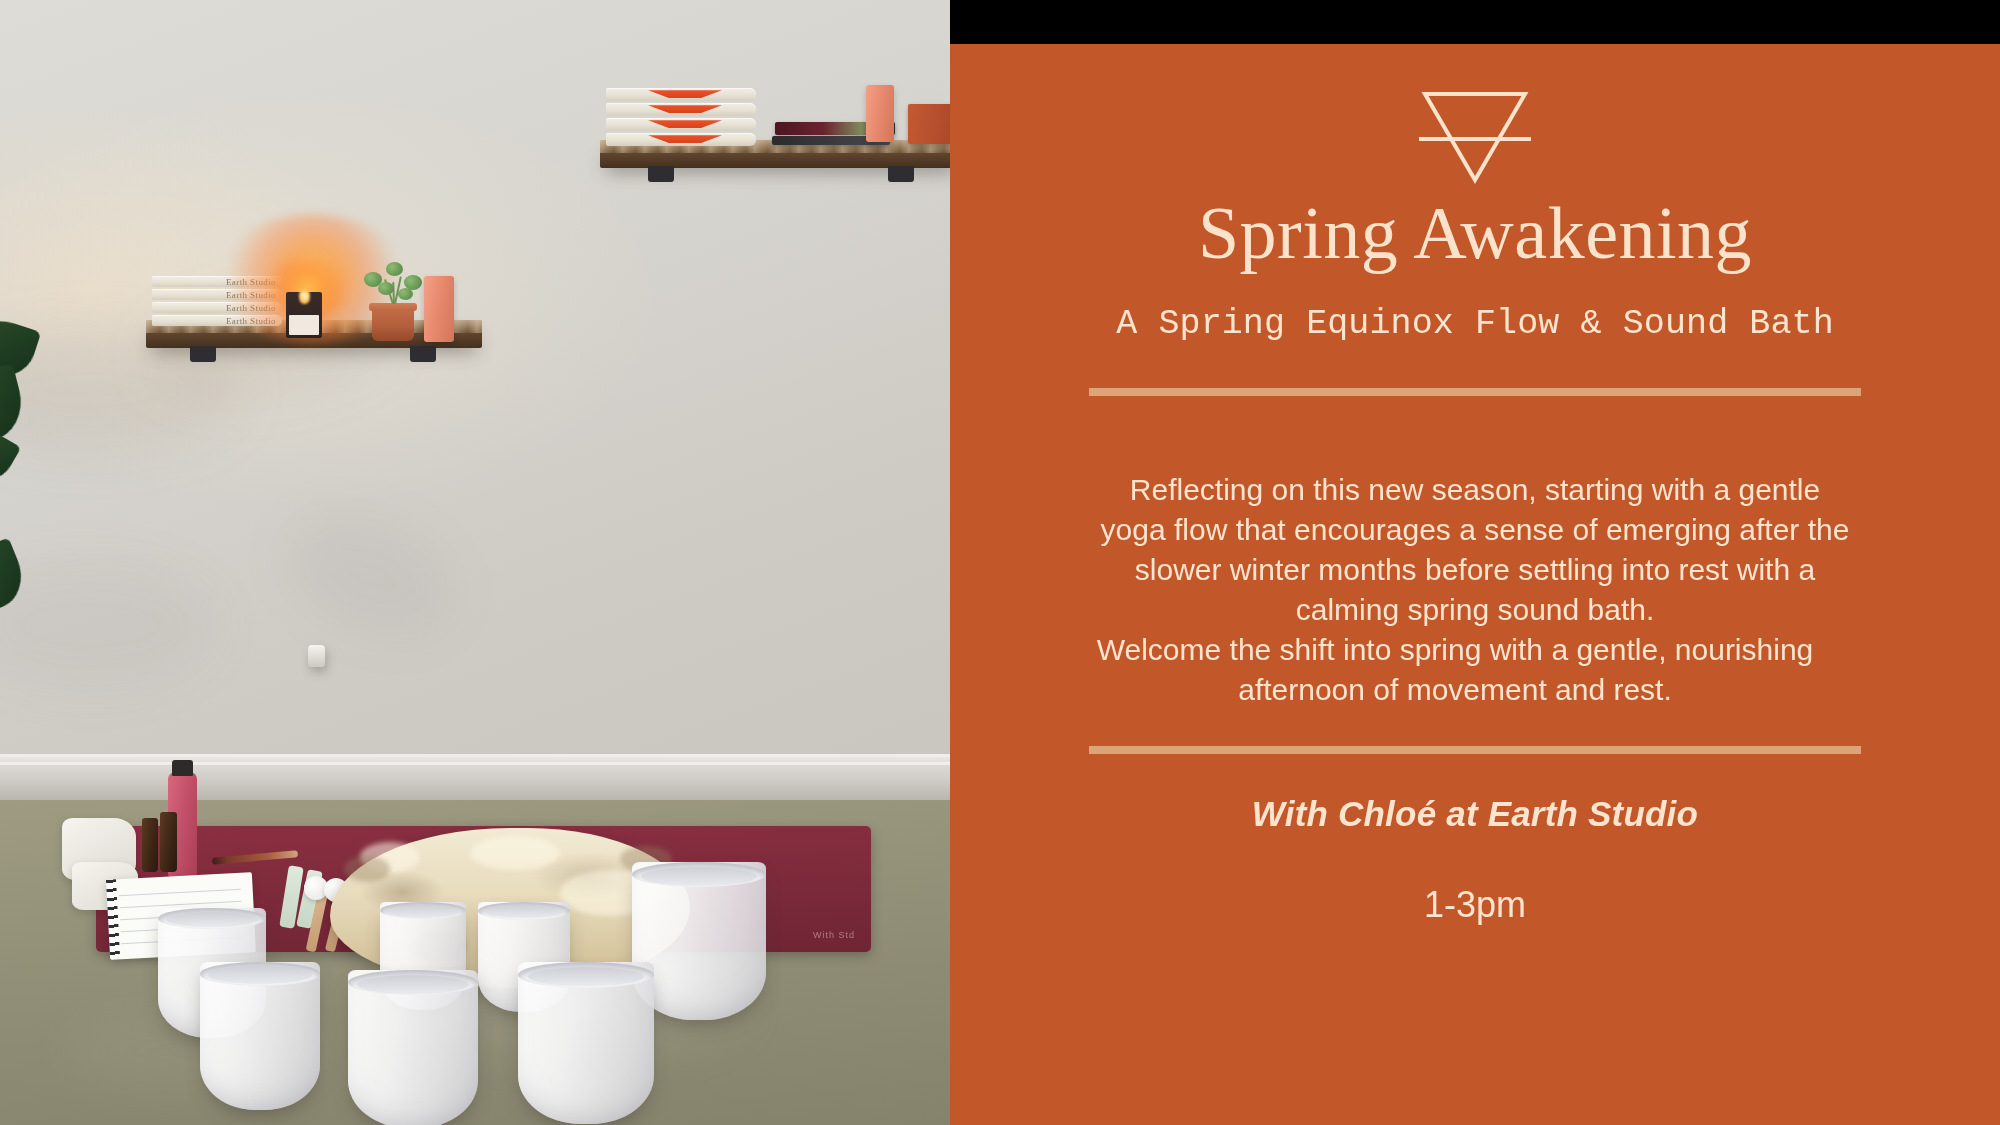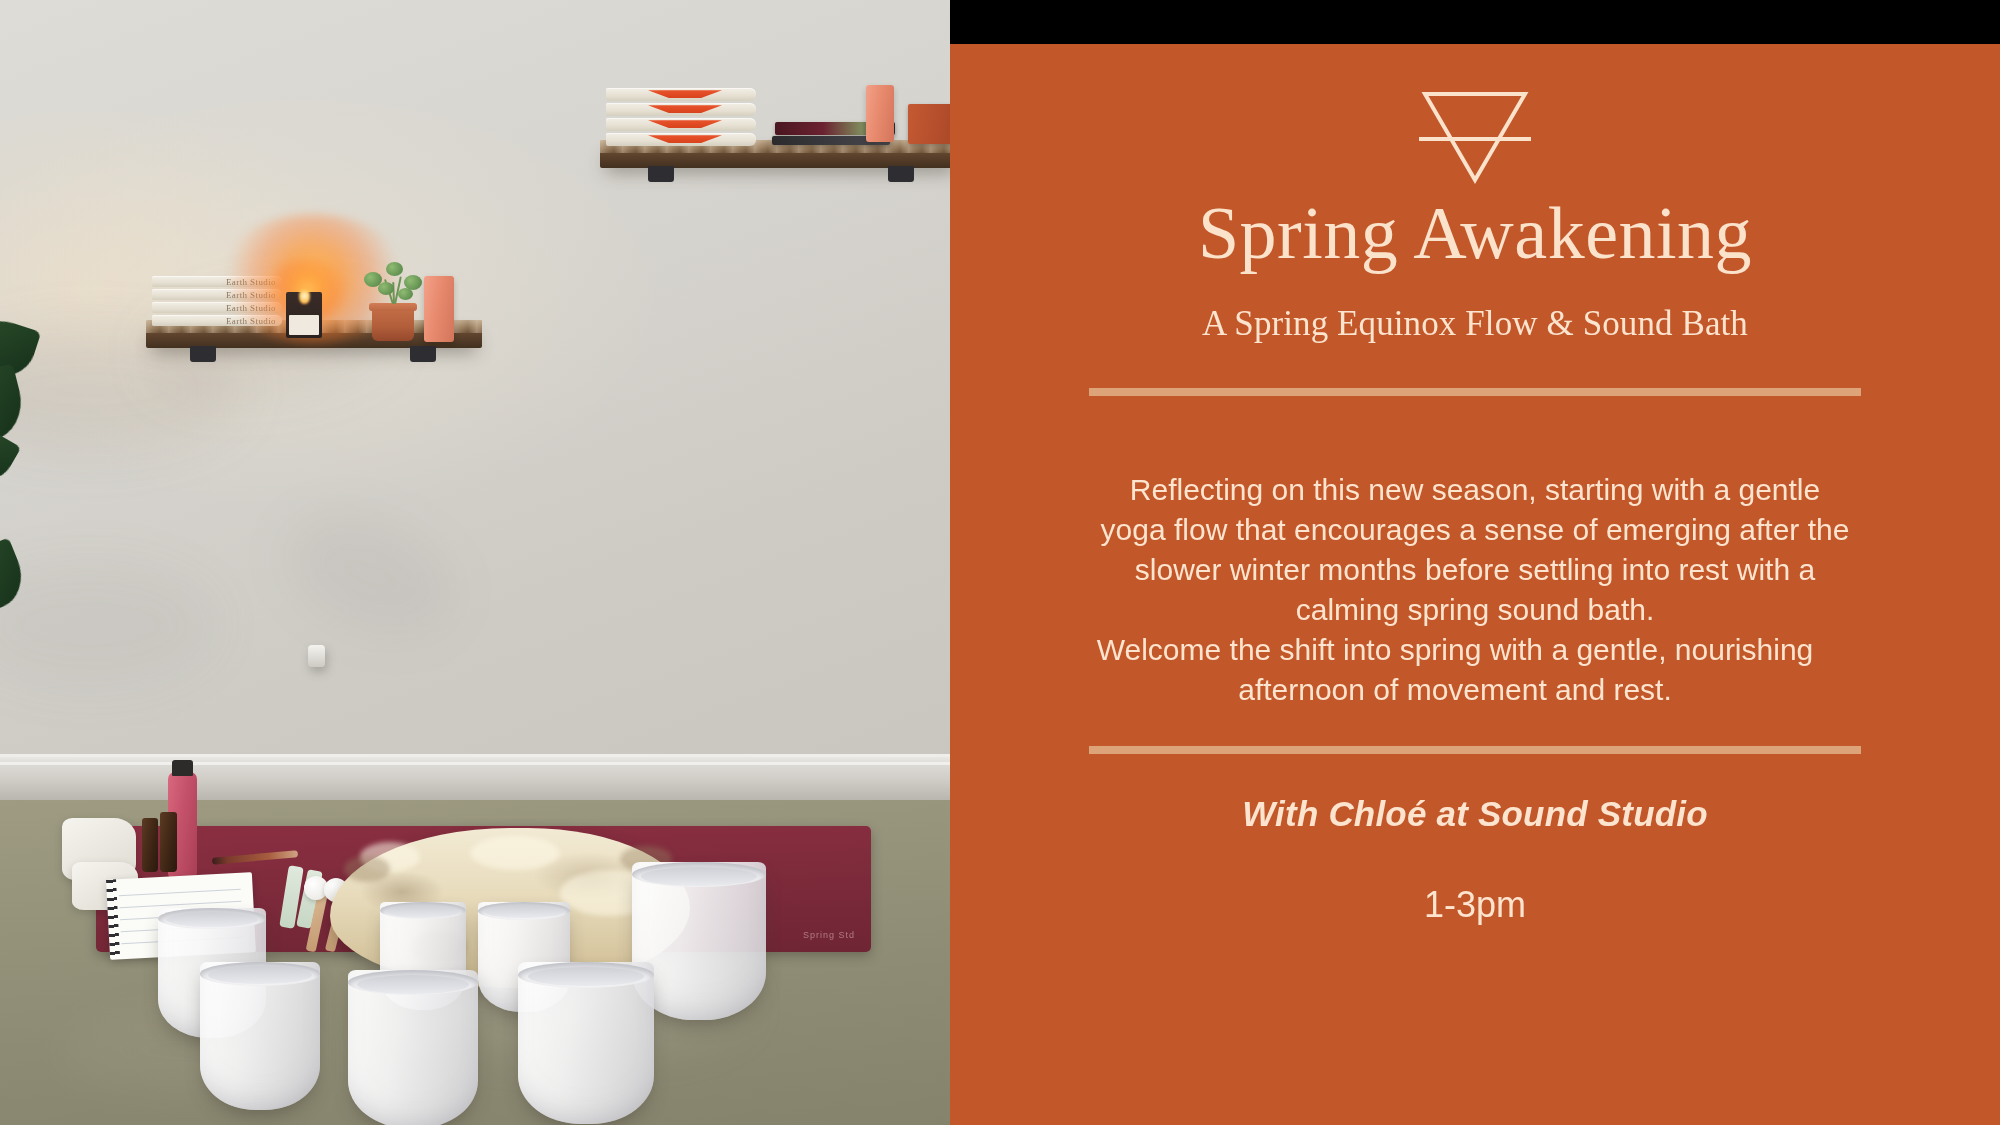--- a/index.html
+++ b/index.html
@@ -271,21 +271,21 @@
     font-family:"Liberation Serif", serif;
     font-weight:400;
     font-size:74px;
     line-height:1.0;
     letter-spacing:.5px;
     color:#fbe2cb;
     margin-top:4px;
   }
 
   .subtitle{
-    font-family:Liberation Serif, serif;
+    font-family:Liberation Mono, monospace;
     font-size:35px;
     font-weight:400;
     line-height:1.15;
     color:#fde4cf;
     margin-top:34px;
     letter-spacing:.1px;
   }
 
   .rule{
     width:772px; height:8px;
@@ -414,21 +414,21 @@
 
     <div class="wall-switch" style="left:308px;top:645px;"></div>
 
     <div class="floor"></div>
     <div class="floor-mottle" style="left:420px;top:960px;width:320px;height:90px;"></div>
     <div class="floor-mottle" style="left:60px;top:1010px;width:260px;height:80px;opacity:.6;"></div>
     <div class="skirting"></div>
     <div class="skirting-line"></div>
 
     <div class="yoga-mat" style="left:96px;top:826px;width:775px;height:126px;">
-      <div class="mat-logo">Spring Std</div>
+      <div class="mat-logo">With Std</div>
     </div>
 
     <div class="tissue" style="left:62px;top:818px;width:74px;height:62px;"></div>
     <div class="tissue" style="left:72px;top:862px;width:66px;height:48px;"></div>
 
     <div class="bottle-pink" style="left:168px;top:772px;width:29px;height:110px;"></div>
     <div class="bottle-cap" style="left:172px;top:760px;width:21px;height:16px;"></div>
 
     <div class="bottle-amber" style="left:142px;top:818px;width:16px;height:54px;"></div>
     <div class="bottle-amber" style="left:160px;top:812px;width:17px;height:60px;"></div>
@@ -513,21 +513,21 @@
 
     <div class="rule"></div>
 
     <div class="body-block">
       <p class="para second">Reflecting on this new season, starting with a gentle yoga flow that encourages a sense of emerging after the slower winter months before settling into rest with a calming spring sound bath.</p>
       <p class="para">Welcome the shift into spring with a gentle, nourishing afternoon of movement and rest.</p>
     </div>
 
     <div class="rule second"></div>
 
-    <p class="presenter">With Chloé at Sound Studio</p>
+    <p class="presenter">With Chloé at Earth Studio</p>
 
     <div class="when">
       <div>1-3pm</div>
     </div>
 
   </div>
 
 </div>
 
 </body></html>

